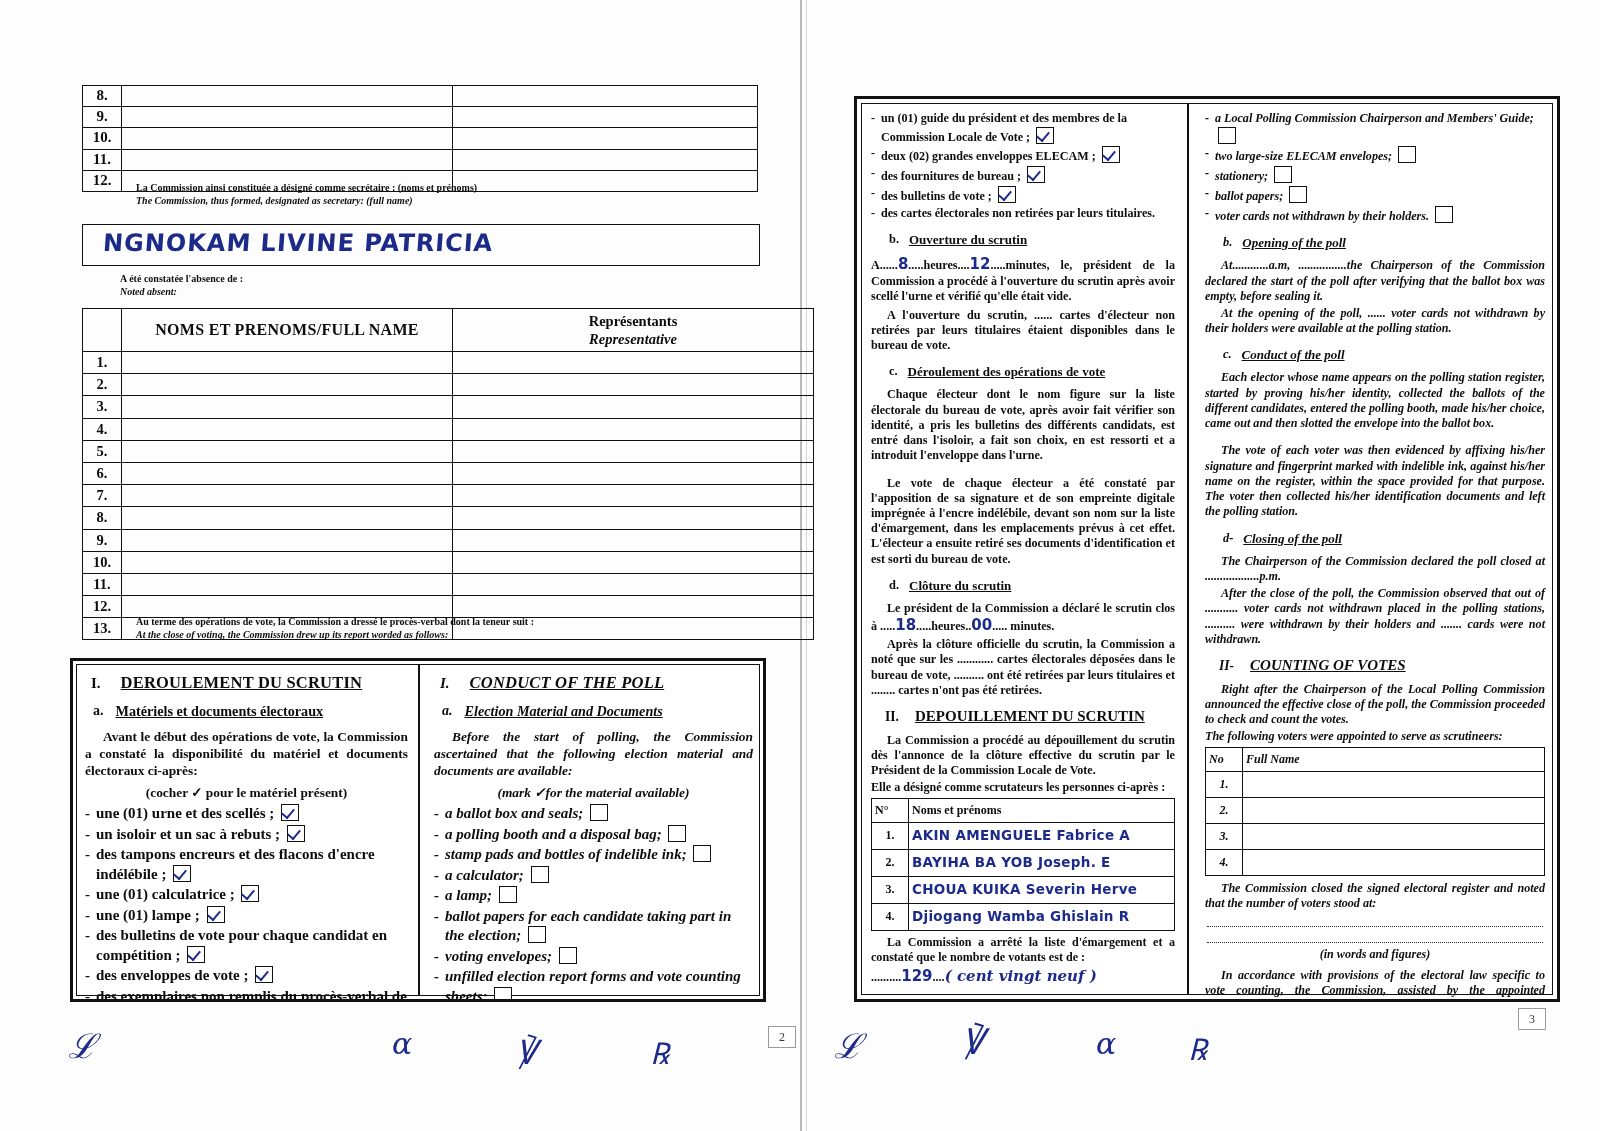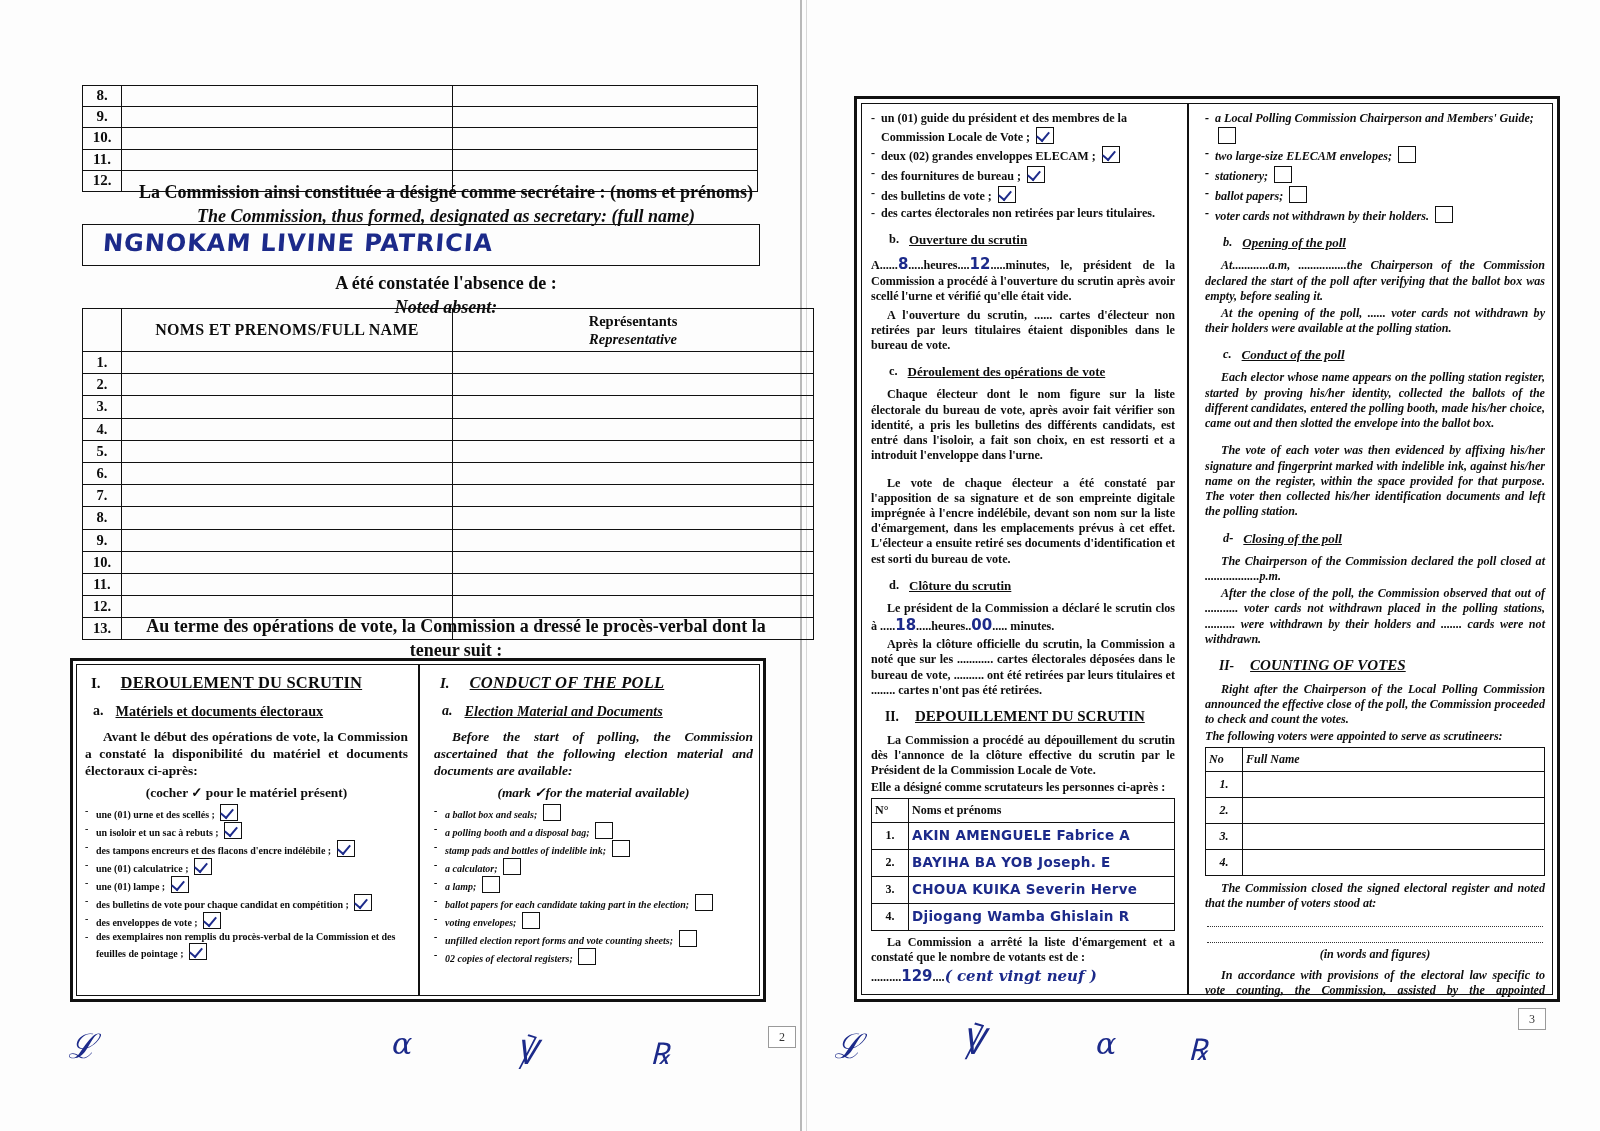--- a/index.html
+++ b/index.html
@@ -18,33 +18,33 @@
   table.grid td,table.grid th{border:1.3px solid #111;padding:0;}
 
   
   .tbl-cont{position:absolute;left:82px;top:85px;width:676px;}
   .tbl-cont td{height:19.2px;}
   .tbl-cont td.num{width:38px;text-align:center;font-weight:bold;font-size:15px;
         font-family:"Liberation Serif",serif;padding-bottom:1px;}
   .tbl-cont td.nm{width:330px;}
   .tbl-cont td.rep{width:auto;}
 
-  .blk{position:absolute;font-size:18px;line-height:1.32;text-align:center;}
+  .blk{position:absolute;font-size:10px;line-height:1.32;}
   .fr{font-weight:bold;}
   .en{font-style:italic;font-weight:bold;}
 
   .sec-secretary{left:136px;top:181px;width:620px;}
   .name-box{position:absolute;left:82px;top:224px;width:676px;height:40px;
        border:1.6px solid #111;}
   .hand{font-family:"DejaVu Sans",sans-serif;color:#1c2a8a;font-weight:bold;
        letter-spacing:1px;}
   .name-box .hand{position:absolute;left:20px;top:4px;font-size:24px;
        transform:skewX(-4deg);}
 
-  .sec-absent{left:136px;top:272px;width:620px;}
+  .sec-absent{left:120px;top:272px;width:620px;}
 
   .tbl-absent{position:absolute;left:82px;top:308px;width:732px;}
   .tbl-absent td{height:21.2px;font-size:14.5px;}
   .tbl-absent td.num{width:38px;text-align:center;font-weight:bold;}
   .tbl-absent td.nm{width:330px;}
   .tbl-absent th.h-nm{height:42px;text-align:center;font-weight:bold;font-size:16px;
        letter-spacing:.3px;}
   .tbl-absent th.h-rep{height:42px;text-align:center;font-size:14.5px;line-height:1.25;}
   .tbl-absent th.h-blank{width:38px;}
 
@@ -70,21 +70,21 @@
   .sub{display:flex;gap:12px;margin:0 0 8px 8px;}
   .sub .sn{font-weight:bold;font-size:14px;}
   .sub .st{font-weight:bold;font-size:14.2px;text-decoration:underline;}
   .sub.ensub .sn,.sub.ensub .st{font-style:italic;}
 
   .para{font-size:13.4px;line-height:1.27;text-align:justify;font-weight:bold;}
   .para.enp{font-style:italic;}
   .indent{text-indent:18px;}
   .center{text-align:center;text-indent:0;}
 
-  ul.items{list-style:none;margin:2px 0 0 0;padding:0;font-size:10px;
+  ul.items{list-style:none;margin:2px 0 0 0;padding:0;font-size:15px;
        line-height:1.3;font-weight:bold;}
   ul.items li{position:relative;padding-left:11px;margin-bottom:1px;}
   ul.items li:before{content:"-";position:absolute;left:0;top:0;}
   ul.items.enitems li{font-style:italic;}
   .cb{display:inline-block;width:16px;height:15px;border:1.6px solid #111;
        vertical-align:-3px;margin:0 3px;position:relative;background:#fff;}
   .cb.tick:after{content:"";position:absolute;left:2px;top:1px;width:6px;height:10px;
        border:solid #1c2a8a;border-width:0 2.2px 2.2px 0;transform:rotate(40deg);}
 
   

